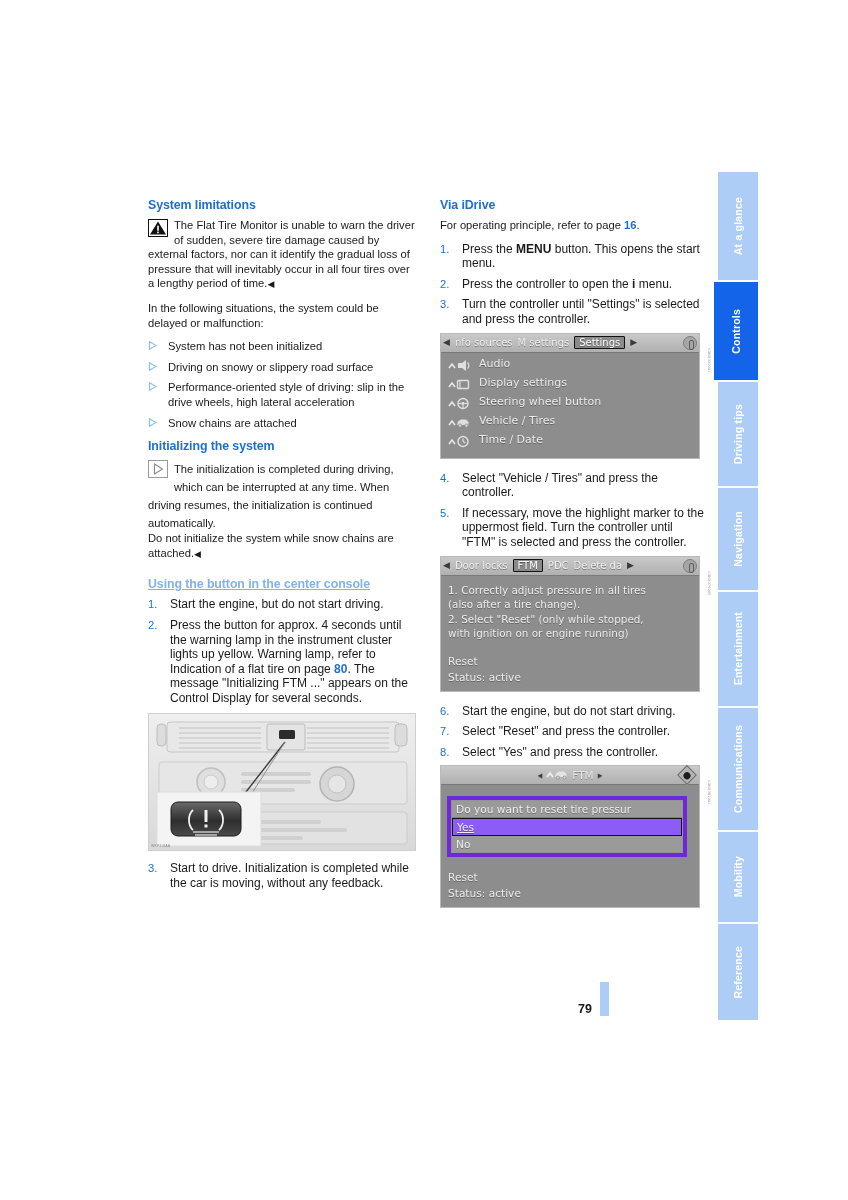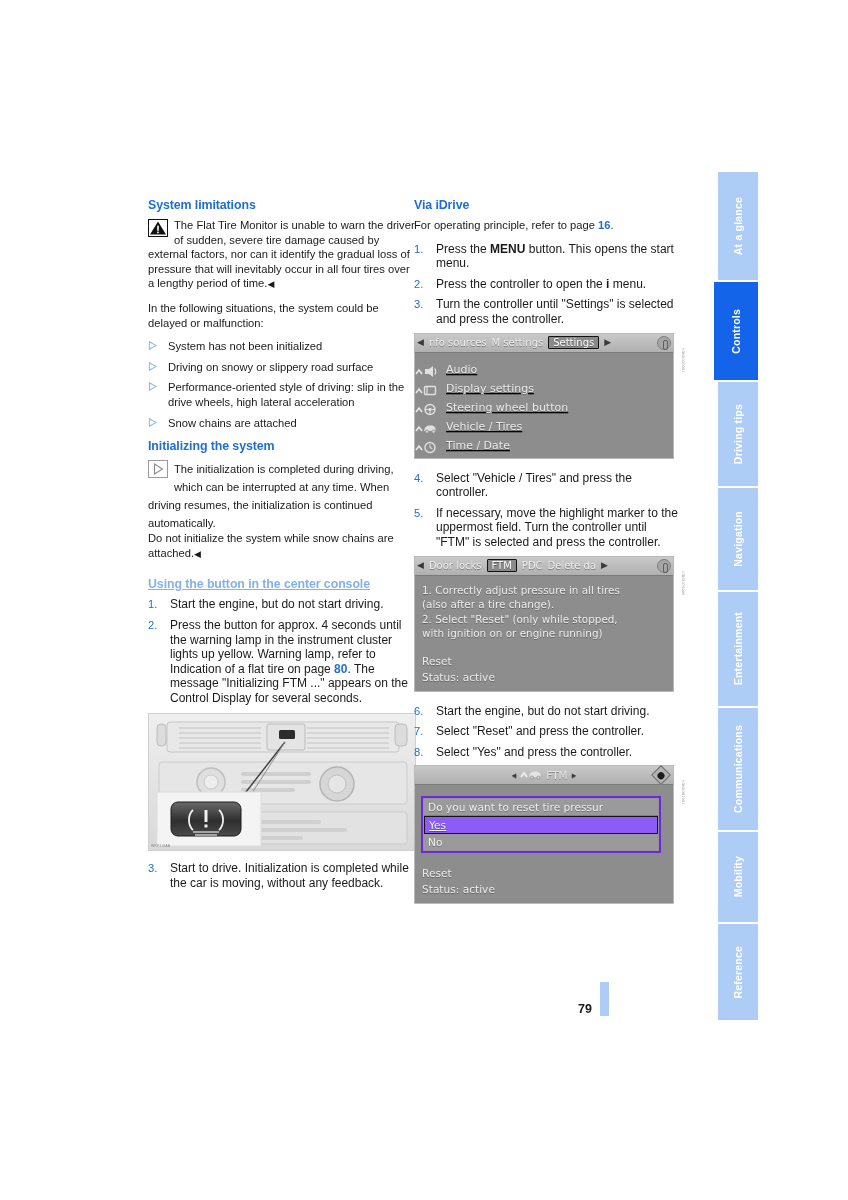--- a/index.html
+++ b/index.html
@@ -20,21 +20,21 @@
     border-radius: 16px;
   }
 
   
   .col {
     position: absolute;
     width: 268px;
     top: 198px;
   }
   .col-left  { left: 148px; }
-  .col-right { left: 414px; }
+  .col-right { left: 440px; }
 
   
   .h-section {
     font-size: 12.4px;
     font-weight: bold;
     color: #1f6fd0;
     letter-spacing: -0.1px;
     margin-bottom: 5px;
     line-height: 15px;
   }
@@ -170,25 +170,24 @@
     position: absolute; left: 5px; top: 3px;
     width: 3px; height: 8px;
     border: 1px solid #5e5e5e;
     border-radius: 2px;
   }
 
   .idrive-body { padding: 4px 0 6px 0; }
 
   .mrow {
     display: flex;
-    align-items: flex-end;
+    align-items: flex-start;
     height: 19px;
-    padding-left: 0;
+    padding-left: 7px;
     gap: 9px;
-    text-decoration: underline;
   }
   .mrow .mlabel {
     font-size: 11px;
     color: #ececec;
     text-shadow: 0 1px 0 rgba(0,0,0,.3);
   }
   .micon { width: 22px; flex: 0 0 22px; height: 13px; }
 
   .ftm-lines {
     padding: 3px 7px 0 7px;
@@ -225,21 +224,21 @@
   }
   .idrive-knob::after {
     content:"";
     position:absolute; left:3px; top:3px;
     width:7px; height:7px; border-radius:50%;
     background:#1d1d1d;
   }
   .dlg {
     margin: 7px 12px 0 6px;
     background: #949494;
-    border: 2px solid #6d28d9;
+    border: 4px solid #6d28d9;
     padding: 1px;
   }
   .dlg-row {
     font-size: 10.6px;
     color: #f0f0f0;
     text-shadow: 0 1px 0 rgba(0,0,0,.3);
     padding: 2px 4px;
     background: #9a9a9a;
     border-bottom: 1px solid #7f7f7f;
     white-space: nowrap;

